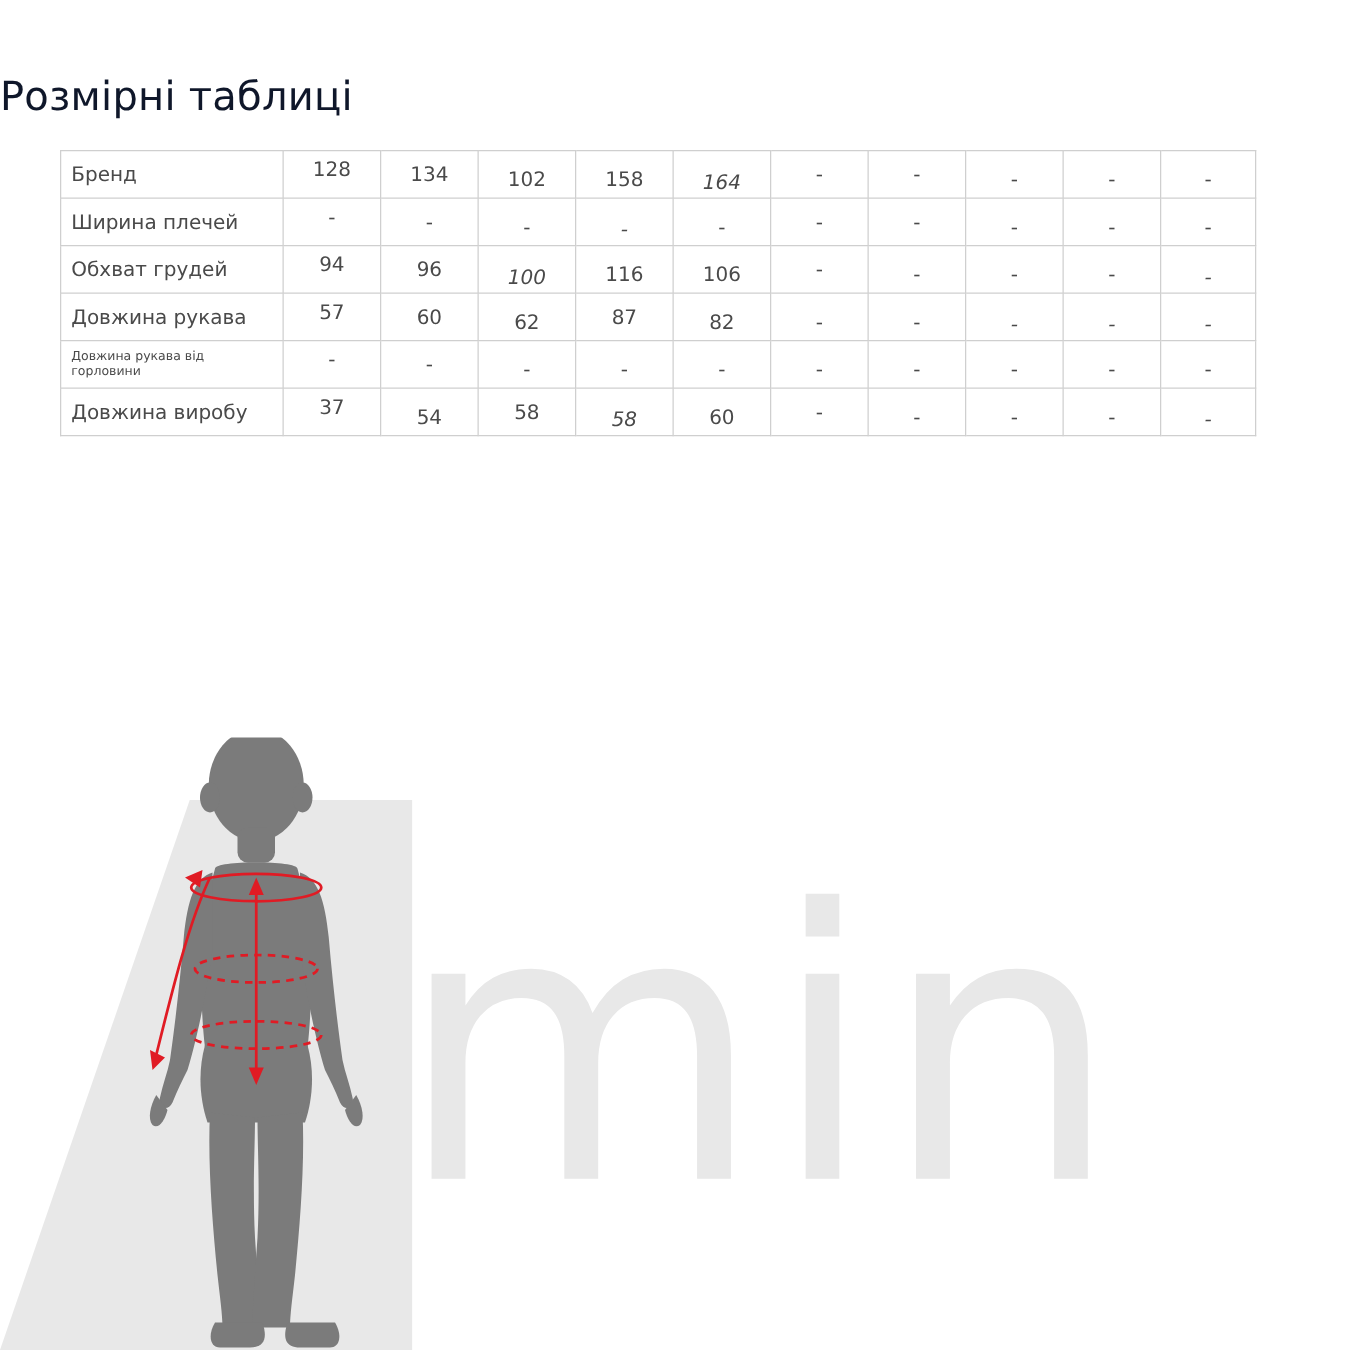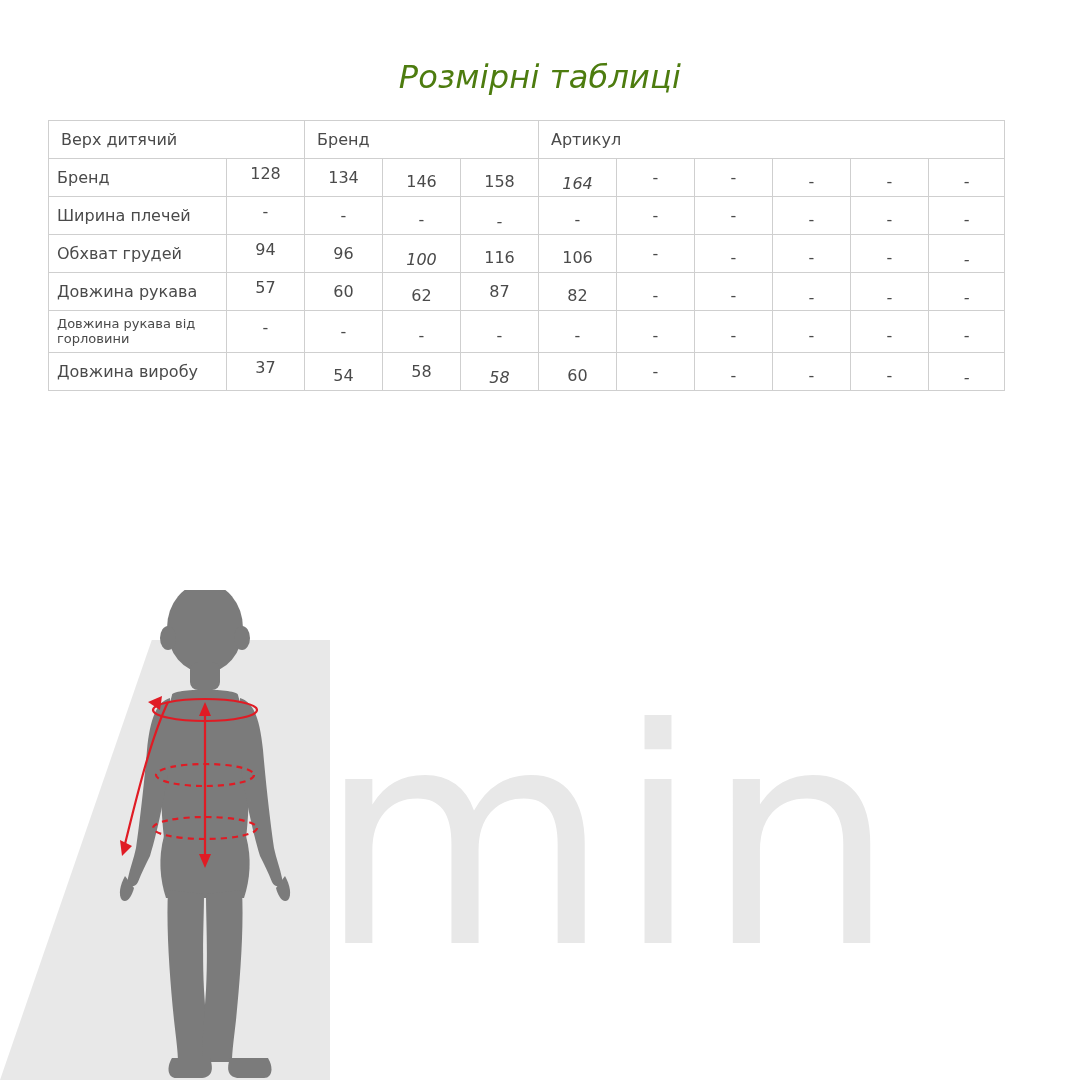--- a/index.html
+++ b/index.html
@@ -15,26 +15,25 @@
     font-family: "DejaVu Sans", "Liberation Sans", sans-serif;
     color: #3b3b3b;
   }
 
   
   .page-title {
     position: absolute;
     top: 58px;
     left: 0;
     width: 1080px;
-    text-align: center;
+    text-align: left;
     font-size: 32px;
-    color: #4d7c0f;
+    color: #0f172a;
     font-family: "DejaVu Sans", "Liberation Sans", sans-serif;
     letter-spacing: 0.2px;
-    font-style: italic;
   }
 
   
   .size-table-wrap {
     position: absolute;
     top: 120px;
     left: 48px;
     width: 956px;
   }
   table.size-table {
@@ -57,21 +56,21 @@
     color: #5a5a5a;
   }
   .hdr-row td.hdr-label { padding-left: 12px; }
   .row-label {
     text-align: left;
     padding-left: 12px;
     color: #4f4f4f;
     font-size: 16.5px;
     line-height: 1.12;
   }
-  .row-label.two-line { font-size: 13px; }
+  .row-label.two-line { font-size: 10px; }
   .cellv {
     text-align: center;
     color: #3d3d3d;
     font-size: 18px;
   }
   .cellv.dash { color: #4a4a4a; font-size: 16px; }
 
   
   .j0 { position: relative; top: -4px; }
   .j1 { position: relative; top: 0px; }
@@ -125,31 +124,26 @@
       <col style="width:78px">
       <col style="width:78px">
       <col style="width:78px">
       <col style="width:78px">
       <col style="width:78px">
       <col style="width:78px">
       <col style="width:78px">
       <col style="width:76px">
     </colgroup>
     <tbody>
-      <tr class="hdr-row">
-        <td class="hdr-label" colspan="2">Верх дитячий</td>
-        <td class="hdr-label" colspan="3">Бренд</td>
-        <td class="hdr-label" colspan="6">Артикул</td>
-      </tr>
 
       <tr>
         <td class="row-label">Бренд</td>
         <td class="cellv"><span class="j0">128</span></td>
         <td class="cellv"><span class="j1">134</span></td>
-        <td class="cellv"><span class="j2">146</span></td>
+        <td class="cellv"><span class="j2">102</span></td>
         <td class="cellv"><span class="j2">158</span></td>
         <td class="cellv"><span class="j3">164</span></td>
         <td class="cellv dash"><span class="j1">-</span></td>
         <td class="cellv dash"><span class="j1">-</span></td>
         <td class="cellv dash"><span class="j2">-</span></td>
         <td class="cellv dash"><span class="j2">-</span></td>
         <td class="cellv dash"><span class="j2">-</span></td>
       </tr>
 
       <tr>

